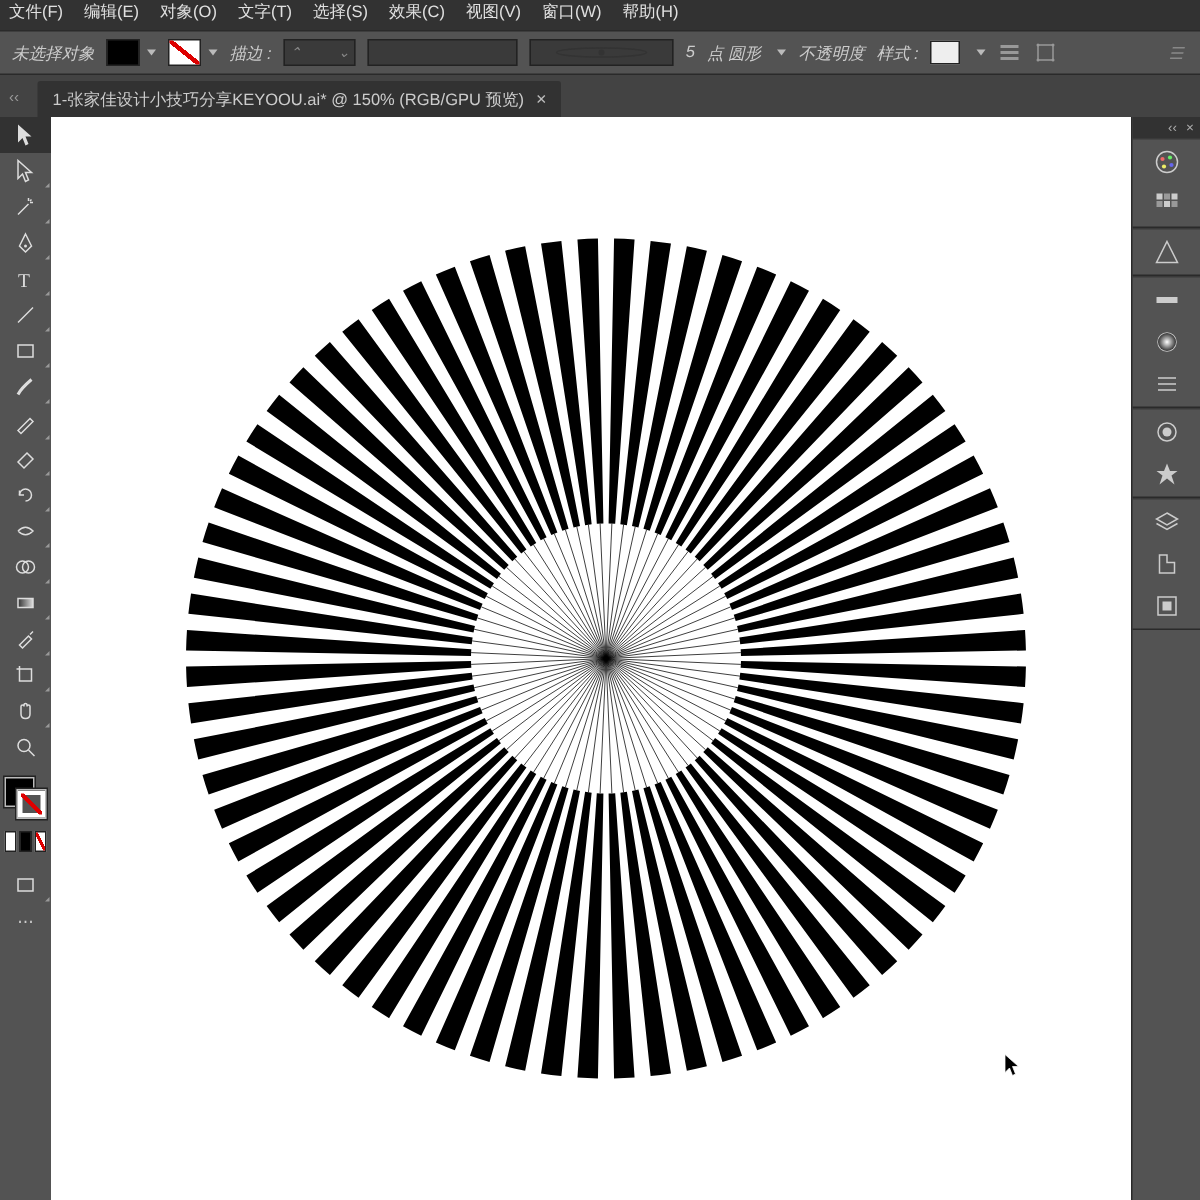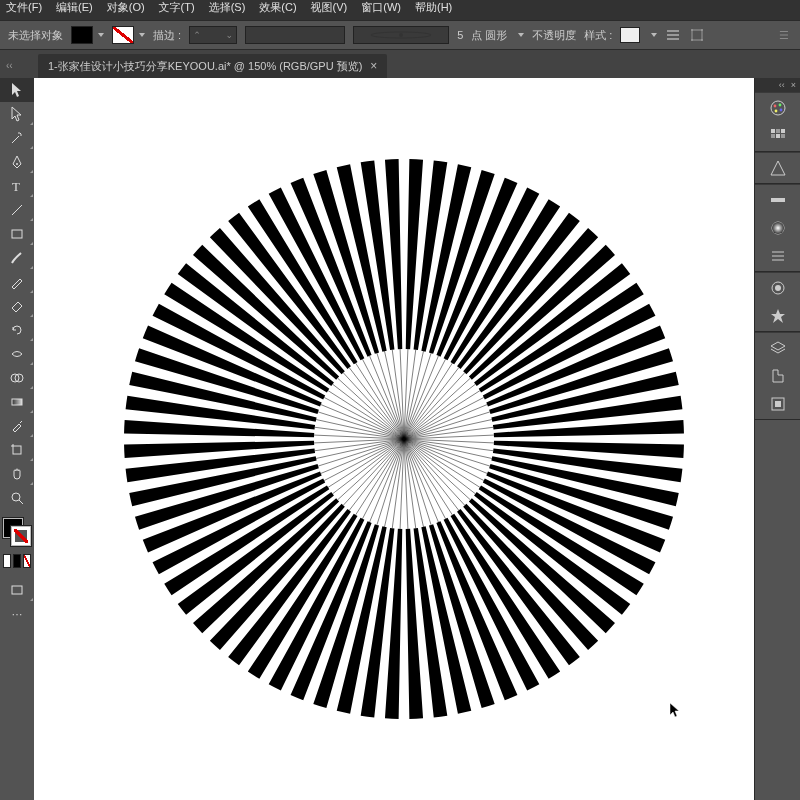--- a/index.html
+++ b/index.html
@@ -28,20 +28,21 @@
   .control-bar {
     height: 30px;
     background: #535353;
     border-top: 1px solid #2a2a2a;
     border-bottom: 1px solid #2a2a2a;
     display: flex;
     align-items: center;
     padding: 0 8px;
     gap: 8px;
     color: #ccc;
+    font-style: italic;
   }
   .swatch {
     width: 22px; height: 18px;
     border: 1px solid #222;
     position: relative;
   }
   .swatch.black { background: #000; }
   .swatch.none { background: #fff; }
   .swatch.none::after {
     content: "";
@@ -82,21 +83,21 @@
   .ctrl-icon {
     width:16px; height:16px;
     display:flex; align-items:center; justify-content:center;
     color:#888;
   }
   
   .tab-bar {
     height: 28px;
     background: #434343;
     display:flex; align-items:flex-end;
-    padding-left: 38px;
+    padding-left: 25px;
   }
   .tab {
     background: #323232;
     height: 24px;
     display:flex; align-items:center;
     padding: 0 10px;
     gap: 8px;
     color: #ccc;
     border-top-left-radius: 2px;
     border-top-right-radius: 2px;

